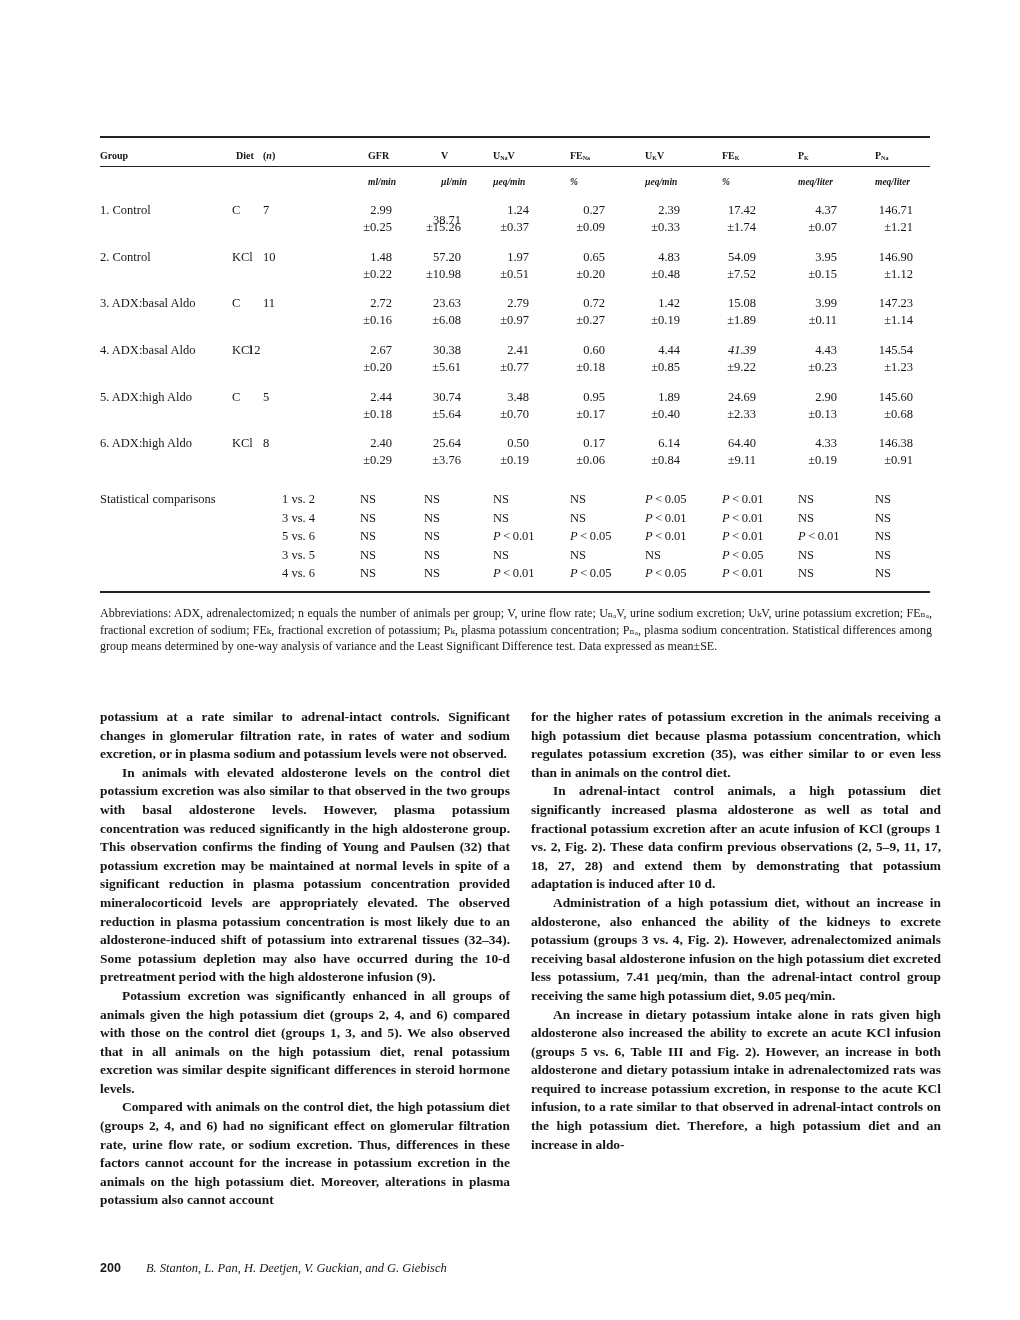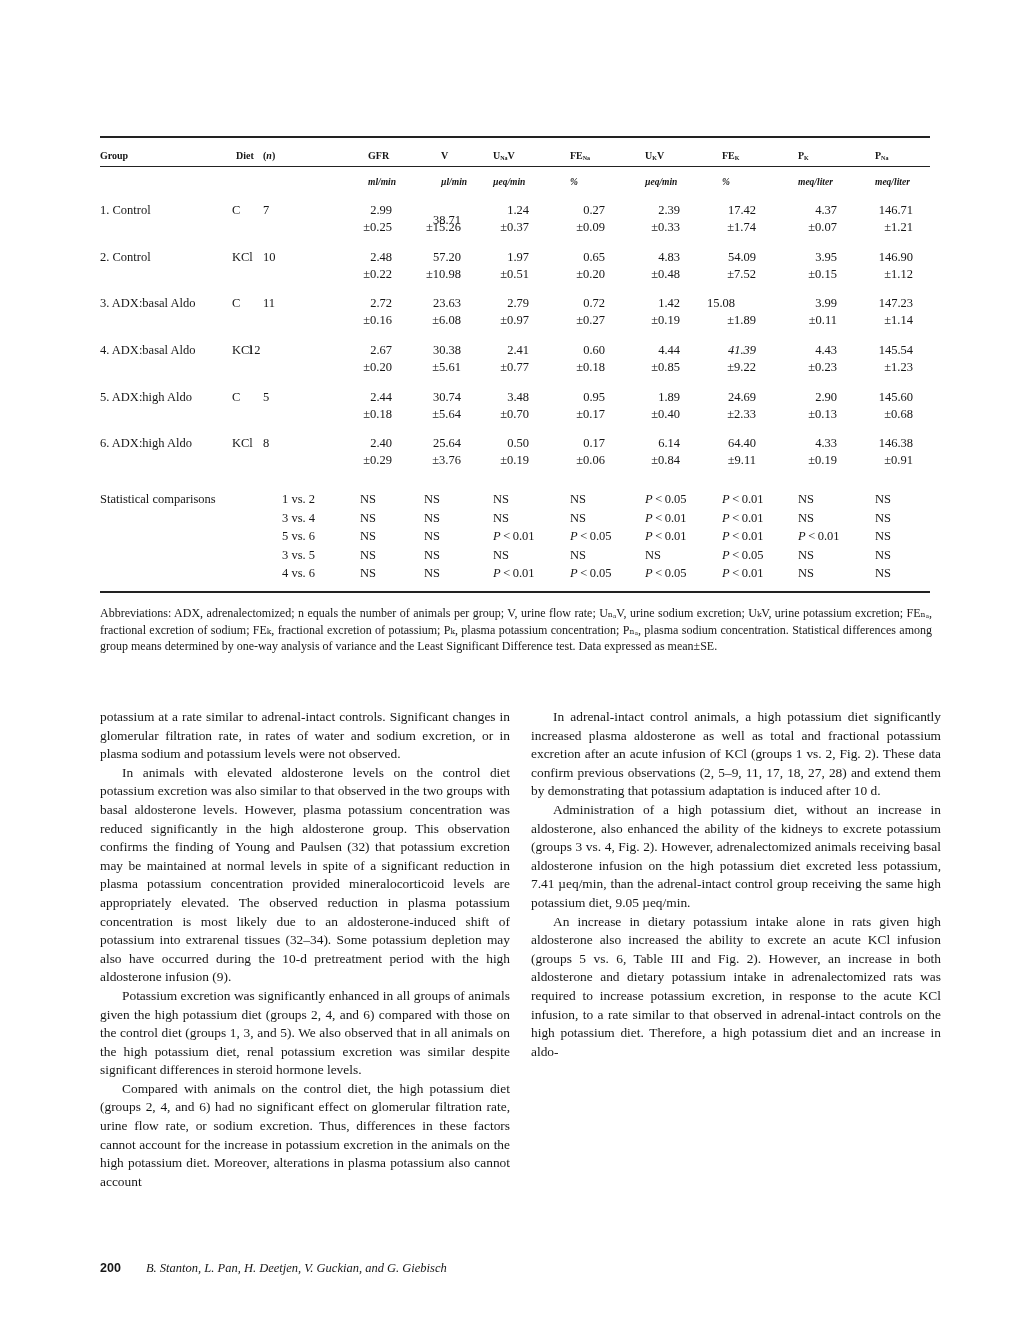--- a/index.html
+++ b/index.html
@@ -29,21 +29,21 @@
     position: absolute; left: 100px; top: 605px; width: 832px;
     font-size: 12px; line-height: 16.5px; text-align: justify;
   }
 
   .col {
     position: absolute; top: 708px; width: 410px;
     font-size: 13.4px; line-height: 18.6px; text-align: justify; hyphens: none;
   }
   .col.left { left: 100px; }
   .col.right { left: 531px; }
-  .col p { margin: 0; text-indent: 0; }
+  .col p { margin: 0; text-indent: 0; font-weight: bold; }
   .col p.ind { text-indent: 22px; }
 
   .footer {
     position: absolute; left: 100px; top: 1261px; font-size: 12.5px;
   }
   .footer .pg { font-weight: bold; margin-right: 22px; font-family: "Liberation Sans", sans-serif; }
   .footer .auth { font-style: italic; }
 </style>
 </head>
 <body>
@@ -89,21 +89,21 @@
       <div class="cell r" style="left: 610px; width: 70px; top: 219px;">±0.33</div>
       <div class="cell r" style="left: 686px; width: 70px; top: 202px;">17.42</div>
       <div class="cell r" style="left: 686px; width: 70px; top: 219px;">±1.74</div>
       <div class="cell r" style="left: 767px; width: 70px; top: 202px;">4.37</div>
       <div class="cell r" style="left: 767px; width: 70px; top: 219px;">±0.07</div>
       <div class="cell r" style="left: 843px; width: 70px; top: 202px;">146.71</div>
       <div class="cell r" style="left: 843px; width: 70px; top: 219px;">±1.21</div>
       <div class="cell " style="left: 100px; top: 249px;">2. Control</div>
       <div class="cell " style="left: 232px; top: 249px;">KCl</div>
       <div class="cell " style="left: 263px; top: 249px;">10</div>
-      <div class="cell r" style="left: 322px; width: 70px; top: 249px;">2.48</div>
+      <div class="cell r" style="left: 322px; width: 70px; top: 249px;">1.48</div>
       <div class="cell r" style="left: 322px; width: 70px; top: 266px;">±0.22</div>
       <div class="cell r" style="left: 391px; width: 70px; top: 249px;">57.20</div>
       <div class="cell r" style="left: 391px; width: 70px; top: 266px;">±10.98</div>
       <div class="cell r" style="left: 459px; width: 70px; top: 249px;">1.97</div>
       <div class="cell r" style="left: 459px; width: 70px; top: 266px;">±0.51</div>
       <div class="cell r" style="left: 535px; width: 70px; top: 249px;">0.65</div>
       <div class="cell r" style="left: 535px; width: 70px; top: 266px;">±0.20</div>
       <div class="cell r" style="left: 610px; width: 70px; top: 249px;">4.83</div>
       <div class="cell r" style="left: 610px; width: 70px; top: 266px;">±0.48</div>
       <div class="cell r" style="left: 686px; width: 70px; top: 249px;">54.09</div>
@@ -118,21 +118,21 @@
       <div class="cell r" style="left: 322px; width: 70px; top: 295px;">2.72</div>
       <div class="cell r" style="left: 322px; width: 70px; top: 312px;">±0.16</div>
       <div class="cell r" style="left: 391px; width: 70px; top: 295px;">23.63</div>
       <div class="cell r" style="left: 391px; width: 70px; top: 312px;">±6.08</div>
       <div class="cell r" style="left: 459px; width: 70px; top: 295px;">2.79</div>
       <div class="cell r" style="left: 459px; width: 70px; top: 312px;">±0.97</div>
       <div class="cell r" style="left: 535px; width: 70px; top: 295px;">0.72</div>
       <div class="cell r" style="left: 535px; width: 70px; top: 312px;">±0.27</div>
       <div class="cell r" style="left: 610px; width: 70px; top: 295px;">1.42</div>
       <div class="cell r" style="left: 610px; width: 70px; top: 312px;">±0.19</div>
-      <div class="cell r" style="left: 686px; width: 70px; top: 295px; text-align: center;">15.08</div>
+      <div class="cell r" style="left: 686px; width: 70px; top: 295px;">15.08</div>
       <div class="cell r" style="left: 686px; width: 70px; top: 312px;">±1.89</div>
       <div class="cell r" style="left: 767px; width: 70px; top: 295px;">3.99</div>
       <div class="cell r" style="left: 767px; width: 70px; top: 312px;">±0.11</div>
       <div class="cell r" style="left: 843px; width: 70px; top: 295px;">147.23</div>
       <div class="cell r" style="left: 843px; width: 70px; top: 312px;">±1.14</div>
       <div class="cell " style="left: 100px; top: 342px;">4. ADX:basal Aldo</div>
       <div class="cell " style="left: 232px; top: 342px;">KCl</div>
       <div class="cell " style="left: 248px; top: 342px;">12</div>
       <div class="cell r" style="left: 322px; width: 70px; top: 342px;">2.67</div>
       <div class="cell r" style="left: 322px; width: 70px; top: 359px;">±0.20</div>
@@ -239,20 +239,21 @@
   <div class="abbrev">Abbreviations: ADX, adrenalectomized; n equals the number of animals per group; V, urine flow rate; UₙₐV, urine sodium excretion; UₖV, urine potassium excretion; FEₙₐ, fractional excretion of sodium; FEₖ, fractional excretion of potassium; Pₖ, plasma potassium concentration; Pₙₐ, plasma sodium concentration. Statistical differences among group means determined by one-way analysis of variance and the Least Significant Difference test. Data expressed as mean±SE.</div>
 
   <div class="col left">
     <p>potassium at a rate similar to adrenal-intact controls. Significant changes in glomerular filtration rate, in rates of water and sodium excretion, or in plasma sodium and potassium levels were not observed.</p>
     <p class="ind">In animals with elevated aldosterone levels on the control diet potassium excretion was also similar to that observed in the two groups with basal aldosterone levels. However, plasma potassium concentration was reduced significantly in the high aldosterone group. This observation confirms the finding of Young and Paulsen (32) that potassium excretion may be maintained at normal levels in spite of a significant reduction in plasma potassium concentration provided mineralocorticoid levels are appropriately elevated. The observed reduction in plasma potassium concentration is most likely due to an aldosterone-induced shift of potassium into extrarenal tissues (32–34). Some potassium depletion may also have occurred during the 10-d pretreatment period with the high aldosterone infusion (9).</p>
     <p class="ind">Potassium excretion was significantly enhanced in all groups of animals given the high potassium diet (groups 2, 4, and 6) compared with those on the control diet (groups 1, 3, and 5). We also observed that in all animals on the high potassium diet, renal potassium excretion was similar despite significant differences in steroid hormone levels.</p>
     <p class="ind">Compared with animals on the control diet, the high potassium diet (groups 2, 4, and 6) had no significant effect on glomerular filtration rate, urine flow rate, or sodium excretion. Thus, differences in these factors cannot account for the increase in potassium excretion in the animals on the high potassium diet. Moreover, alterations in plasma potassium also cannot account</p>
   </div>
 
   <div class="col right">
+    <p>for the higher rates of potassium excretion in the animals receiving a high potassium diet because plasma potassium concentration, which regulates potassium excretion (35), was either similar to or even less than in animals on the control diet.</p>
     <p class="ind">In adrenal-intact control animals, a high potassium diet significantly increased plasma aldosterone as well as total and fractional potassium excretion after an acute infusion of KCl (groups 1 vs. 2, Fig. 2). These data confirm previous observations (2, 5–9, 11, 17, 18, 27, 28) and extend them by demonstrating that potassium adaptation is induced after 10 d.</p>
     <p class="ind">Administration of a high potassium diet, without an increase in aldosterone, also enhanced the ability of the kidneys to excrete potassium (groups 3 vs. 4, Fig. 2). However, adrenalectomized animals receiving basal aldosterone infusion on the high potassium diet excreted less potassium, 7.41 µeq/min, than the adrenal-intact control group receiving the same high potassium diet, 9.05 µeq/min.</p>
     <p class="ind">An increase in dietary potassium intake alone in rats given high aldosterone also increased the ability to excrete an acute KCl infusion (groups 5 vs. 6, Table III and Fig. 2). However, an increase in both aldosterone and dietary potassium intake in adrenalectomized rats was required to increase potassium excretion, in response to the acute KCl infusion, to a rate similar to that observed in adrenal-intact controls on the high potassium diet. Therefore, a high potassium diet and an increase in aldo-</p>
   </div>
 
   <div class="footer">
     <span class="pg">200</span>
     <span class="auth">B. Stanton, L. Pan, H. Deetjen, V. Guckian, and G. Giebisch</span>
   </div>
 </div>

